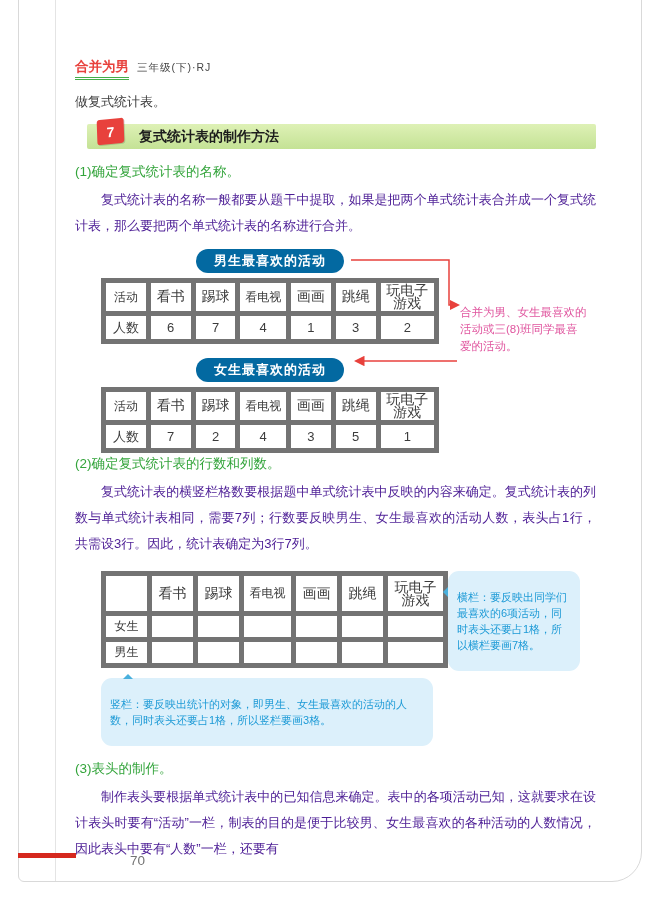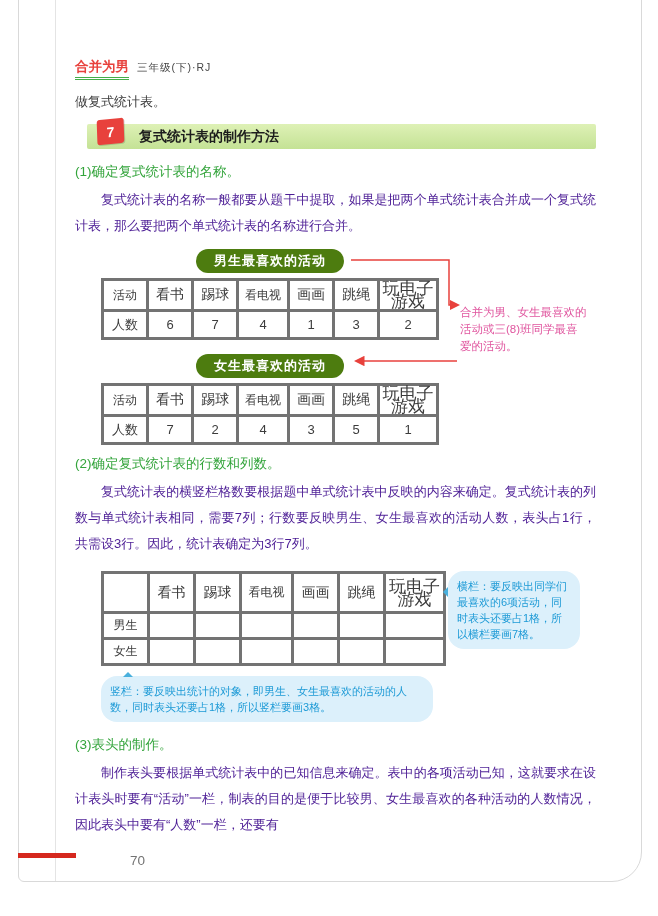--- a/index.html
+++ b/index.html
@@ -48,51 +48,51 @@
     transform: rotate(-6deg) skewX(-4deg); border-radius:3px;
     box-shadow: 1px 1px 0 rgba(0,0,0,.15);
   }
 
   .g-head { color:#33a43b; font-weight:normal; font-size:13.5px; margin:14px 0 6px; }
   .para { font-size:13px; line-height:26px; text-indent:2em; text-align:justify; margin:2px 0; color:#4c1d95; }
 
   
   .tables-area { position:relative; margin:10px 0 2px 26px; height:192px; }
   .pill {
-    background:#4d7c0f; color:#fff; font-weight:bold; font-size:13px;
+    background:#0369a1; color:#fff; font-weight:bold; font-size:13px;
     padding:3px 18px; border-radius:14px; width:fit-content; margin:0 auto 5px;
     letter-spacing:1px;
   }
   table.stat { border-collapse:collapse; }
   table.stat td, table.blank td, table.blank th {
-    border:3px solid #737373; text-align:center; vertical-align:middle;
+    border:5px solid #737373; text-align:center; vertical-align:middle;
     color:#3c3c3c; background:#fff;
   }
   .c-label { width:46px; font-size:12px; }
   .c-std   { width:46px; font-size:14px; }
   .c-tv    { width:52px; font-size:12px; }
-  .c-game  { width:60px; font-size:17px; line-height:13px; padding:1px; }
+  .c-game  { width:60px; font-size:14px; line-height:13px; padding:1px; }
   .r-head td { height:30px; }
   .r-num  td { height:28px; font-size:13px; }
   .gap { height:14px; }
 
   .merge-note {
     position:absolute; right:8px; top:55px; width:128px;
     color:#e0569f; font-size:11.5px; line-height:17px;
   }
   .arrows { position:absolute; inset:0; pointer-events:none; }
 
   
   .blank-area { position:relative; margin:14px 0 8px 26px; }
   table.blank { border-collapse:collapse; }
   table.blank th { height:40px; font-weight:normal; }
   table.blank td { height:26px; font-size:12px; }
   .note {
     background:#dcf0fb; color:#1d9ad6; font-size:11px; line-height:16px;
-    border-radius:16px; padding:7px 9px; position:relative;
+    border-radius:11px; padding:18px 9px; position:relative;
   }
   .note-h { position:absolute; right:16px; top:0; width:132px; }
   .note-h::before {
     content:""; position:absolute; left:-10px; top:16px;
     border:5px solid transparent; border-right-color:#49b0dd;
   }
   .note-v { margin-top:10px; width:332px; }
   .note-v::before {
     content:""; position:absolute; left:22px; top:-9px;
     border:5px solid transparent; border-bottom-color:#49b0dd;
@@ -198,30 +198,30 @@
           <tr>
         <th class="c-label"></th>
         <th class="c-std">看书</th>
         <th class="c-std">踢球</th>
         <th class="c-tv">看电视</th>
         <th class="c-std">画画</th>
         <th class="c-std">跳绳</th>
         <th class="c-game">玩电子游戏</th>
       </tr>
       <tr>
-        <td>男生</td>
+        <td>女生</td>
         <td></td>
         <td></td>
         <td></td>
         <td></td>
         <td></td>
         <td></td>
       </tr>
       <tr>
-        <td>女生</td>
+        <td>男生</td>
         <td></td>
         <td></td>
         <td></td>
         <td></td>
         <td></td>
         <td></td>
       </tr>
     </tbody>
       </table>
     <div class="note note-h">横栏：要反映出同学们最喜欢的6项活动，同时表头还要占1格，所以横栏要画7格。</div>

